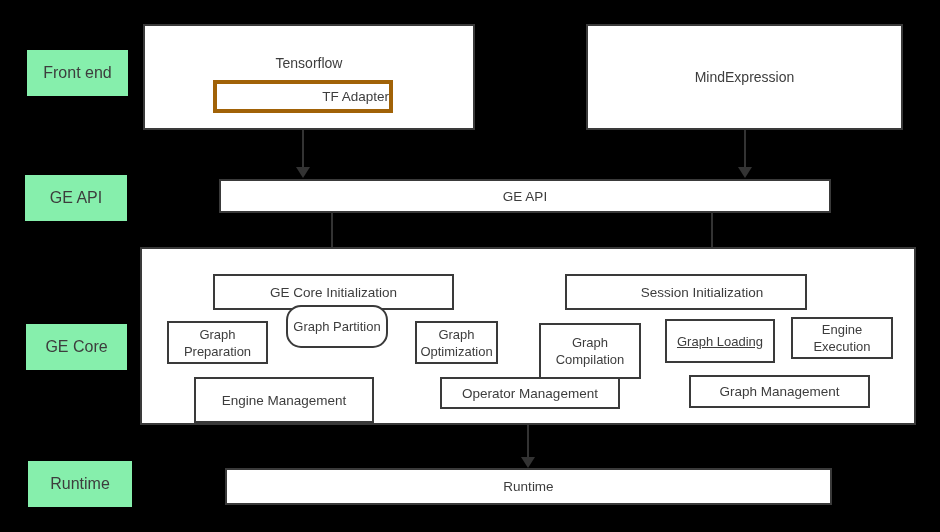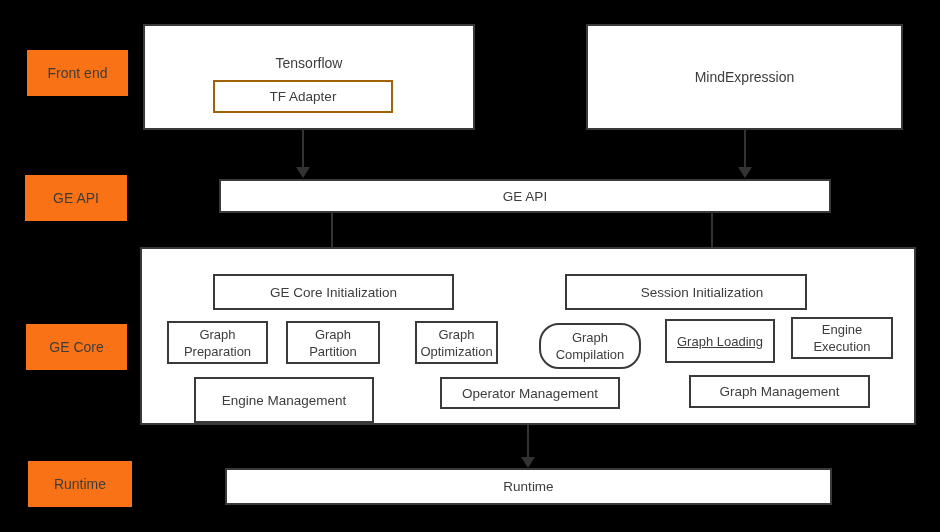--- a/index.html
+++ b/index.html
@@ -7,34 +7,34 @@
     position:relative;width:940px;height:532px;background:#000000;
     font-family:"Liberation Sans",sans-serif;overflow:hidden;
     color:#3d3d3d;
   }
   .wbox{
     position:absolute;background:#ffffff;border:2px solid #3a3a3a;
     box-sizing:border-box;display:flex;align-items:center;justify-content:center;
     text-align:center;font-size:13.5px;color:#3d3d3d;line-height:17px;
   }
   .side-label{
-    position:absolute;background:#f97316;border:none;box-sizing:border-box;
+    position:absolute;background:#86efac;border:none;box-sizing:border-box;
     display:flex;align-items:center;justify-content:center;
-    font-size:14px;color:#3d3d3d;
+    font-size:16px;color:#3d3d3d;
   }
   .bar{font-size:13.5px;}
   .tf-box{justify-content:flex-start;align-items:flex-start;padding-left:7px;}
   .tf-title{
     position:absolute;left:0;top:29px;width:100%;text-align:center;
     font-size:14px;color:#3d3d3d;
   }
   .tf-adapter{
     position:absolute;left:68px;top:54px;width:180px;height:33px;
-    background:#ffffff;border:2px solid #a16207;box-sizing:border-box;
-    display:flex;align-items:center;justify-content:center;font-size:13.5px;
+    background:#ffffff;border:4px solid #a16207;box-sizing:border-box;
+    display:flex;align-items:center;justify-content:flex-end;font-size:13.5px;
   }
   .stage{font-size:13px;padding:0 4px;}
   .arrow{position:absolute;width:14px;}
   .arrow .stem{
     position:absolute;left:6px;top:0;width:2px;background:#333333;
   }
   .arrow .head{
     position:absolute;left:0;bottom:0;width:0;height:0;
     border-left:7px solid transparent;border-right:7px solid transparent;
     border-top:11px solid #333333;
@@ -95,27 +95,27 @@
     <div class="wbox" style="left:71px;top:25px;width:241px;height:36px;">
       <span>GE Core Initialization</span>
     </div>
     <div class="wbox" style="left:423px;top:25px;width:242px;height:36px;padding-left:32px;">
       <span>Session Initialization</span>
     </div>
 
     <div class="wbox stage" style="left:25px;top:72px;width:101px;height:43px;">
       <span>Graph Preparation</span>
     </div>
-    <div class="wbox stage" style="left:144px;top:72px;width:94px;height:43px;">
+    <div class="wbox stage" style="left:144px;top:56px;width:102px;height:43px;border-radius:15px;">
       <span>Graph Partition</span>
     </div>
     <div class="wbox stage" style="left:273px;top:72px;width:83px;height:43px;">
       <span>Graph Optimization</span>
     </div>
-    <div class="wbox stage" style="left:397px;top:74px;width:102px;height:46px;border-radius:20px;">
+    <div class="wbox stage" style="left:397px;top:74px;width:102px;height:56px;">
       <span>Graph Compilation</span>
     </div>
     <div class="wbox stage" style="left:523px;top:70px;width:110px;height:44px;text-decoration:underline;">
       <span>Graph Loading</span>
     </div>
     <div class="wbox stage" style="left:649px;top:68px;width:102px;height:42px;">
       <span>Engine Execution</span>
     </div>
 
     <div class="wbox" style="left:52px;top:128px;width:180px;height:46px;">

